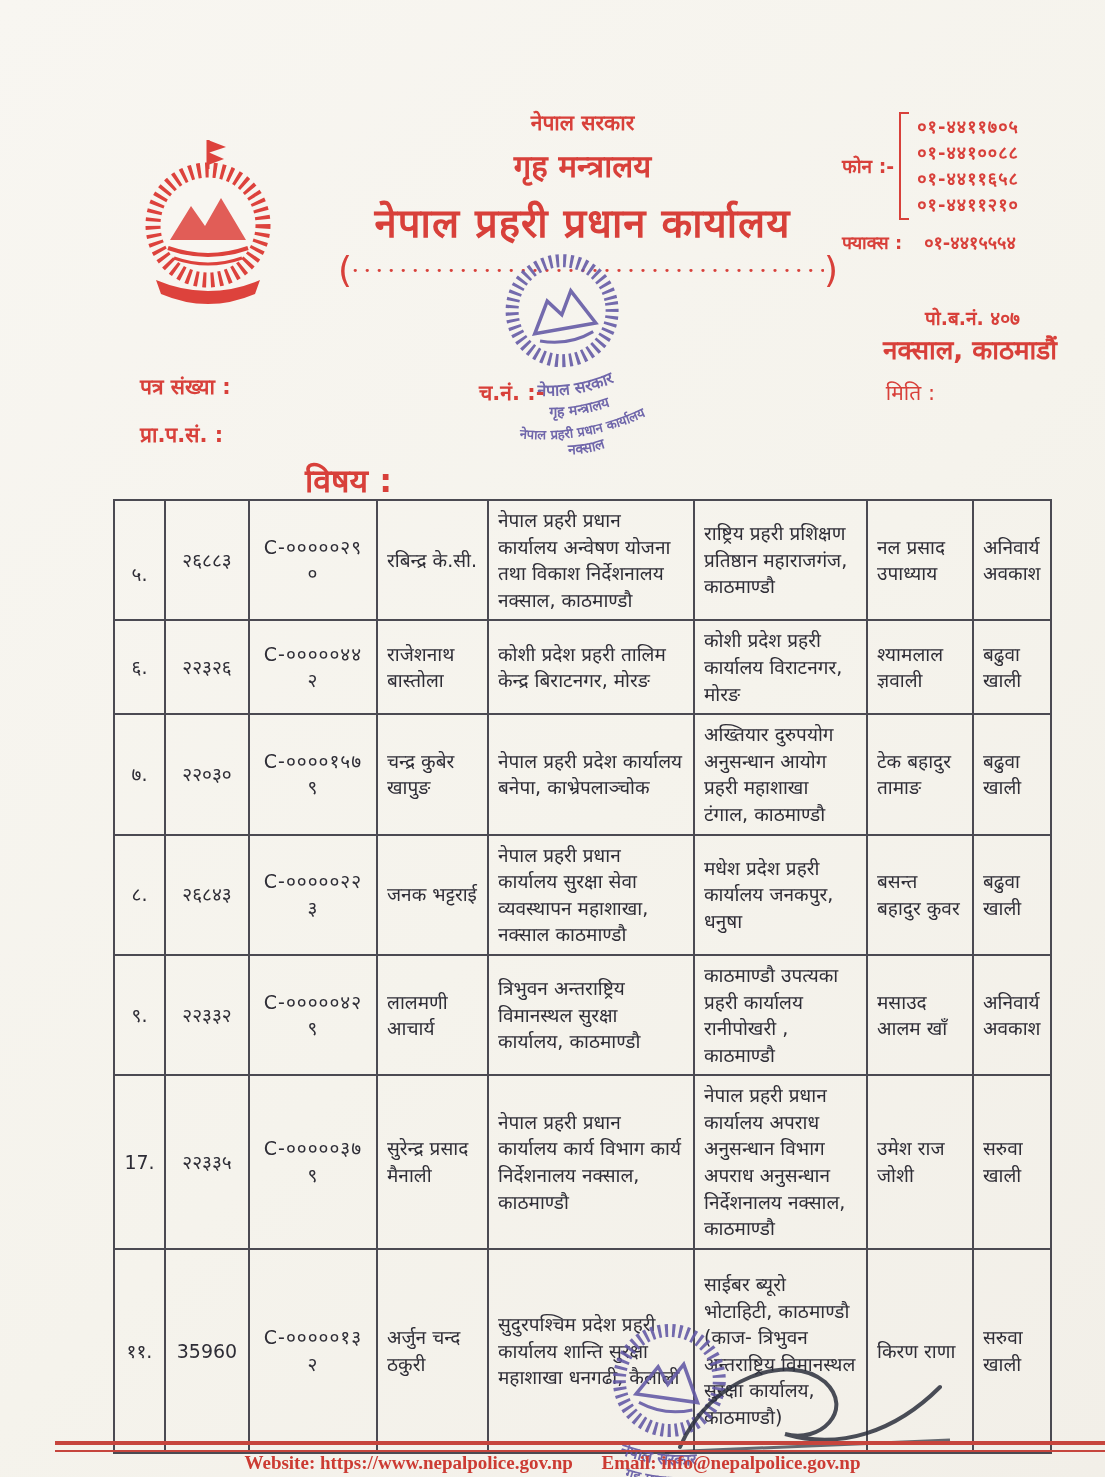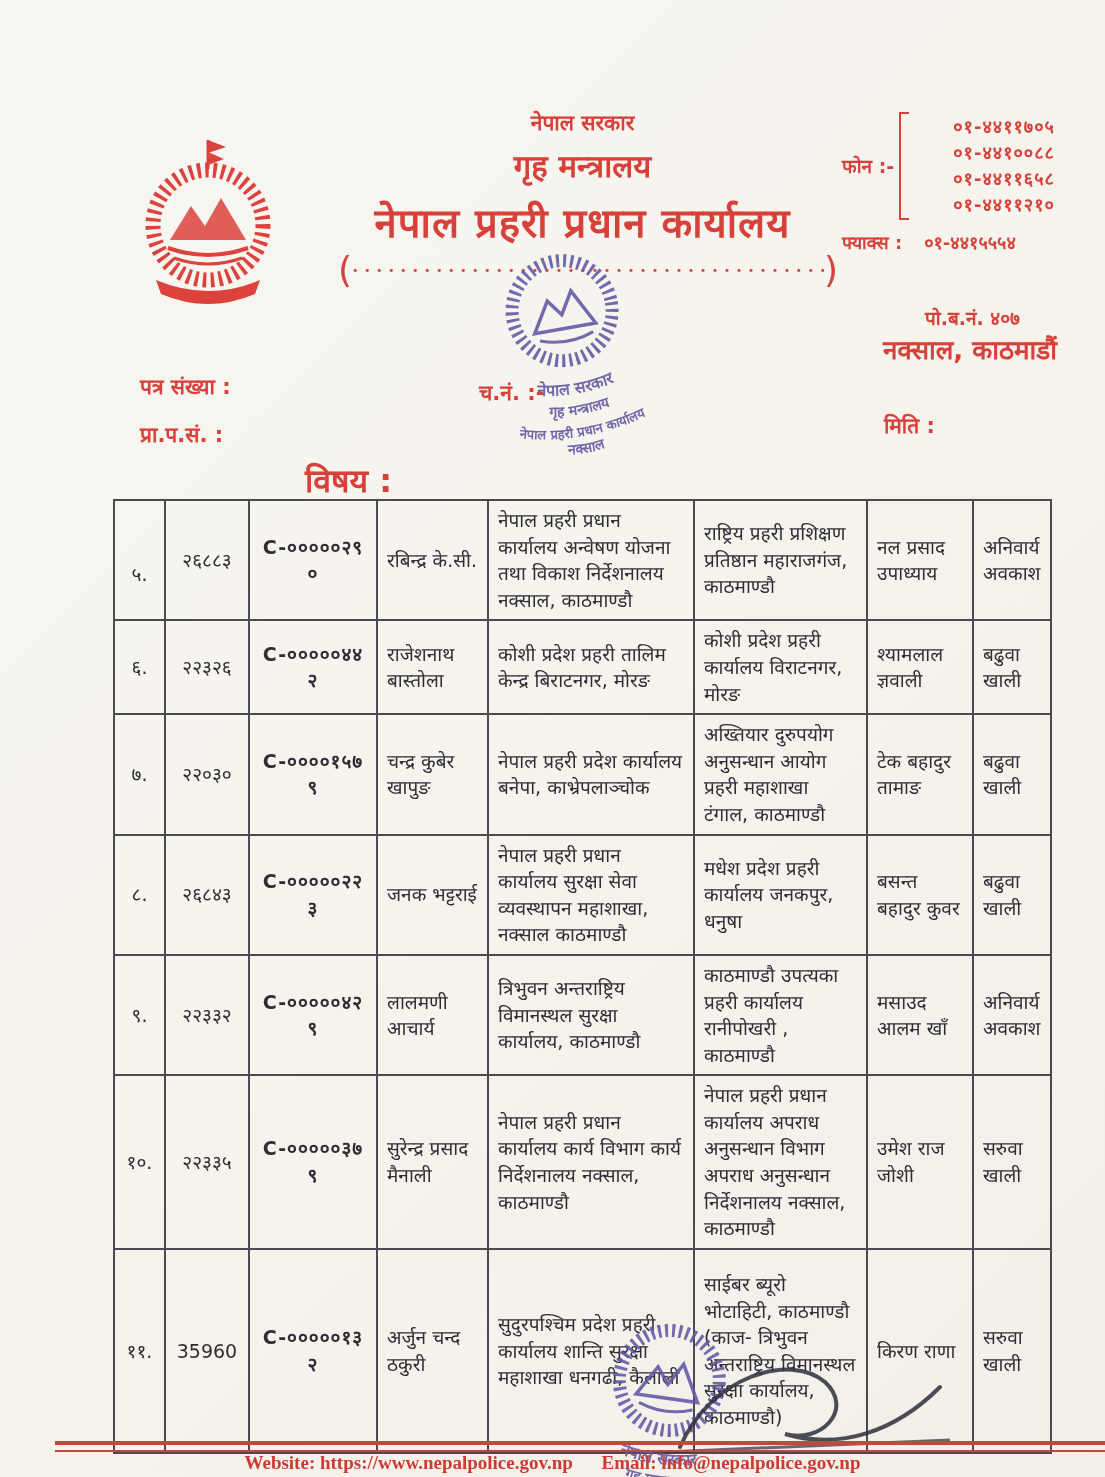--- a/index.html
+++ b/index.html
@@ -19,39 +19,39 @@
   .hdr-office{font-size:40px;font-weight:bold;color:#d8403a;margin-top:8px;letter-spacing:1px;}
   .dotline{left:338px;top:252px;width:500px;display:flex;align-items:center;color:#d8403a;}
   .paren{font-size:36px;font-weight:400;line-height:36px;}
   .dots{flex:1;text-align:center;font-size:11px;letter-spacing:5.5px;overflow:hidden;white-space:nowrap;}
 
   
   .phone-block{right:28px;top:112px;width:235px;color:#d8403a;font-weight:bold;}
   .phone-row{display:flex;align-items:center;}
   .phone-label{font-size:19px;margin-right:5px;white-space:nowrap;}
   .bracket{width:8px;height:104px;border-left:2.5px solid #d8403a;border-top:2.5px solid #d8403a;border-bottom:2.5px solid #d8403a;margin-right:8px;}
-  .phone-list div{font-size:18px;line-height:26px;letter-spacing:1px;margin-left:36px;}
+  .phone-list div{font-size:18px;line-height:26px;letter-spacing:1px;}
   .fax-row{margin-top:10px;font-size:18px;display:flex;gap:22px;}
 
   .pobox{right:85px;top:305px;font-size:19px;font-weight:bold;color:#d8403a;}
   .city{right:48px;top:331px;font-size:26px;font-weight:bold;color:#d8403a;}
-  .miti{right:170px;top:378px;font-size:21px;font-weight:bold;color:#d8403a;margin-top:33px;}
+  .miti{right:170px;top:378px;font-size:21px;font-weight:normal;color:#d8403a;}
   .letterno{left:140px;top:372px;font-size:21px;font-weight:bold;color:#d8403a;}
   .prapasam{left:140px;top:420px;font-size:21px;font-weight:bold;color:#d8403a;}
   .chalani{left:479px;top:378px;font-size:21px;font-weight:bold;color:#d8403a;}
   .subject{left:305px;top:458px;font-size:32px;font-weight:bold;color:#d8403a;}
 
   
   .tbl-wrap{left:113px;top:499px;width:937px;}
   table.main{border-collapse:collapse;table-layout:fixed;width:937px;}
   table.main td{border:2px solid #4b4a52;padding:6px 9px;vertical-align:middle;font-size:19px;line-height:1.4;word-wrap:break-word;}
   td.c{text-align:center;}
   td.sn{vertical-align:top;padding-top:40px;text-align:center;font-size:20px;}
   tr.r1 td.sn{padding-top:34px;}
-  .code{letter-spacing:1px;font-weight:bold;}
+  .code{letter-spacing:1px;}
 
   
   .stamp{opacity:0.88;}
   .stamp-top{left:455px;top:238px;transform:rotate(-10deg);}
   .stamp-bottom{left:548px;top:1308px;transform:rotate(8deg);}
   .signature{left:650px;top:1352px;}
 
   
   .footline{left:55px;right:0;top:1441px;height:5px;border-top:4px solid #c6453d;border-bottom:2px solid #c6453d;}
   .website{left:0;top:1452px;width:1105px;text-align:center;color:#cc3b33;font-weight:bold;font-size:19px;font-family:"Liberation Serif",serif;}
@@ -184,21 +184,21 @@
           <td class="sn">९.</td>
           <td class="c">२२३३२</td>
           <td class="c code">C-०००००४२९</td>
           <td>लालमणी आचार्य</td>
           <td>त्रिभुवन अन्तराष्ट्रिय विमानस्थल सुरक्षा कार्यालय, काठमाण्डौ</td>
           <td>काठमाण्डौ उपत्यका प्रहरी कार्यालय रानीपोखरी , काठमाण्डौ</td>
           <td>मसाउद आलम खाँ</td>
           <td>अनिवार्य अवकाश</td>
         </tr>
         <tr style="height:149px">
-          <td class="sn">१०.</td>
+          <td class="sn">17.</td>
           <td class="c">२२३३५</td>
           <td class="c code">C-०००००३७९</td>
           <td>सुरेन्द्र प्रसाद मैनाली</td>
           <td>नेपाल प्रहरी प्रधान कार्यालय कार्य विभाग कार्य निर्देशनालय नक्साल, काठमाण्डौ</td>
           <td>नेपाल प्रहरी प्रधान कार्यालय अपराध अनुसन्धान विभाग अपराध अनुसन्धान निर्देशनालय नक्साल, काठमाण्डौ</td>
           <td>उमेश राज जोशी</td>
           <td>सरुवा खाली</td>
         </tr>
         <tr style="height:204px">
           <td class="sn">११.</td>

